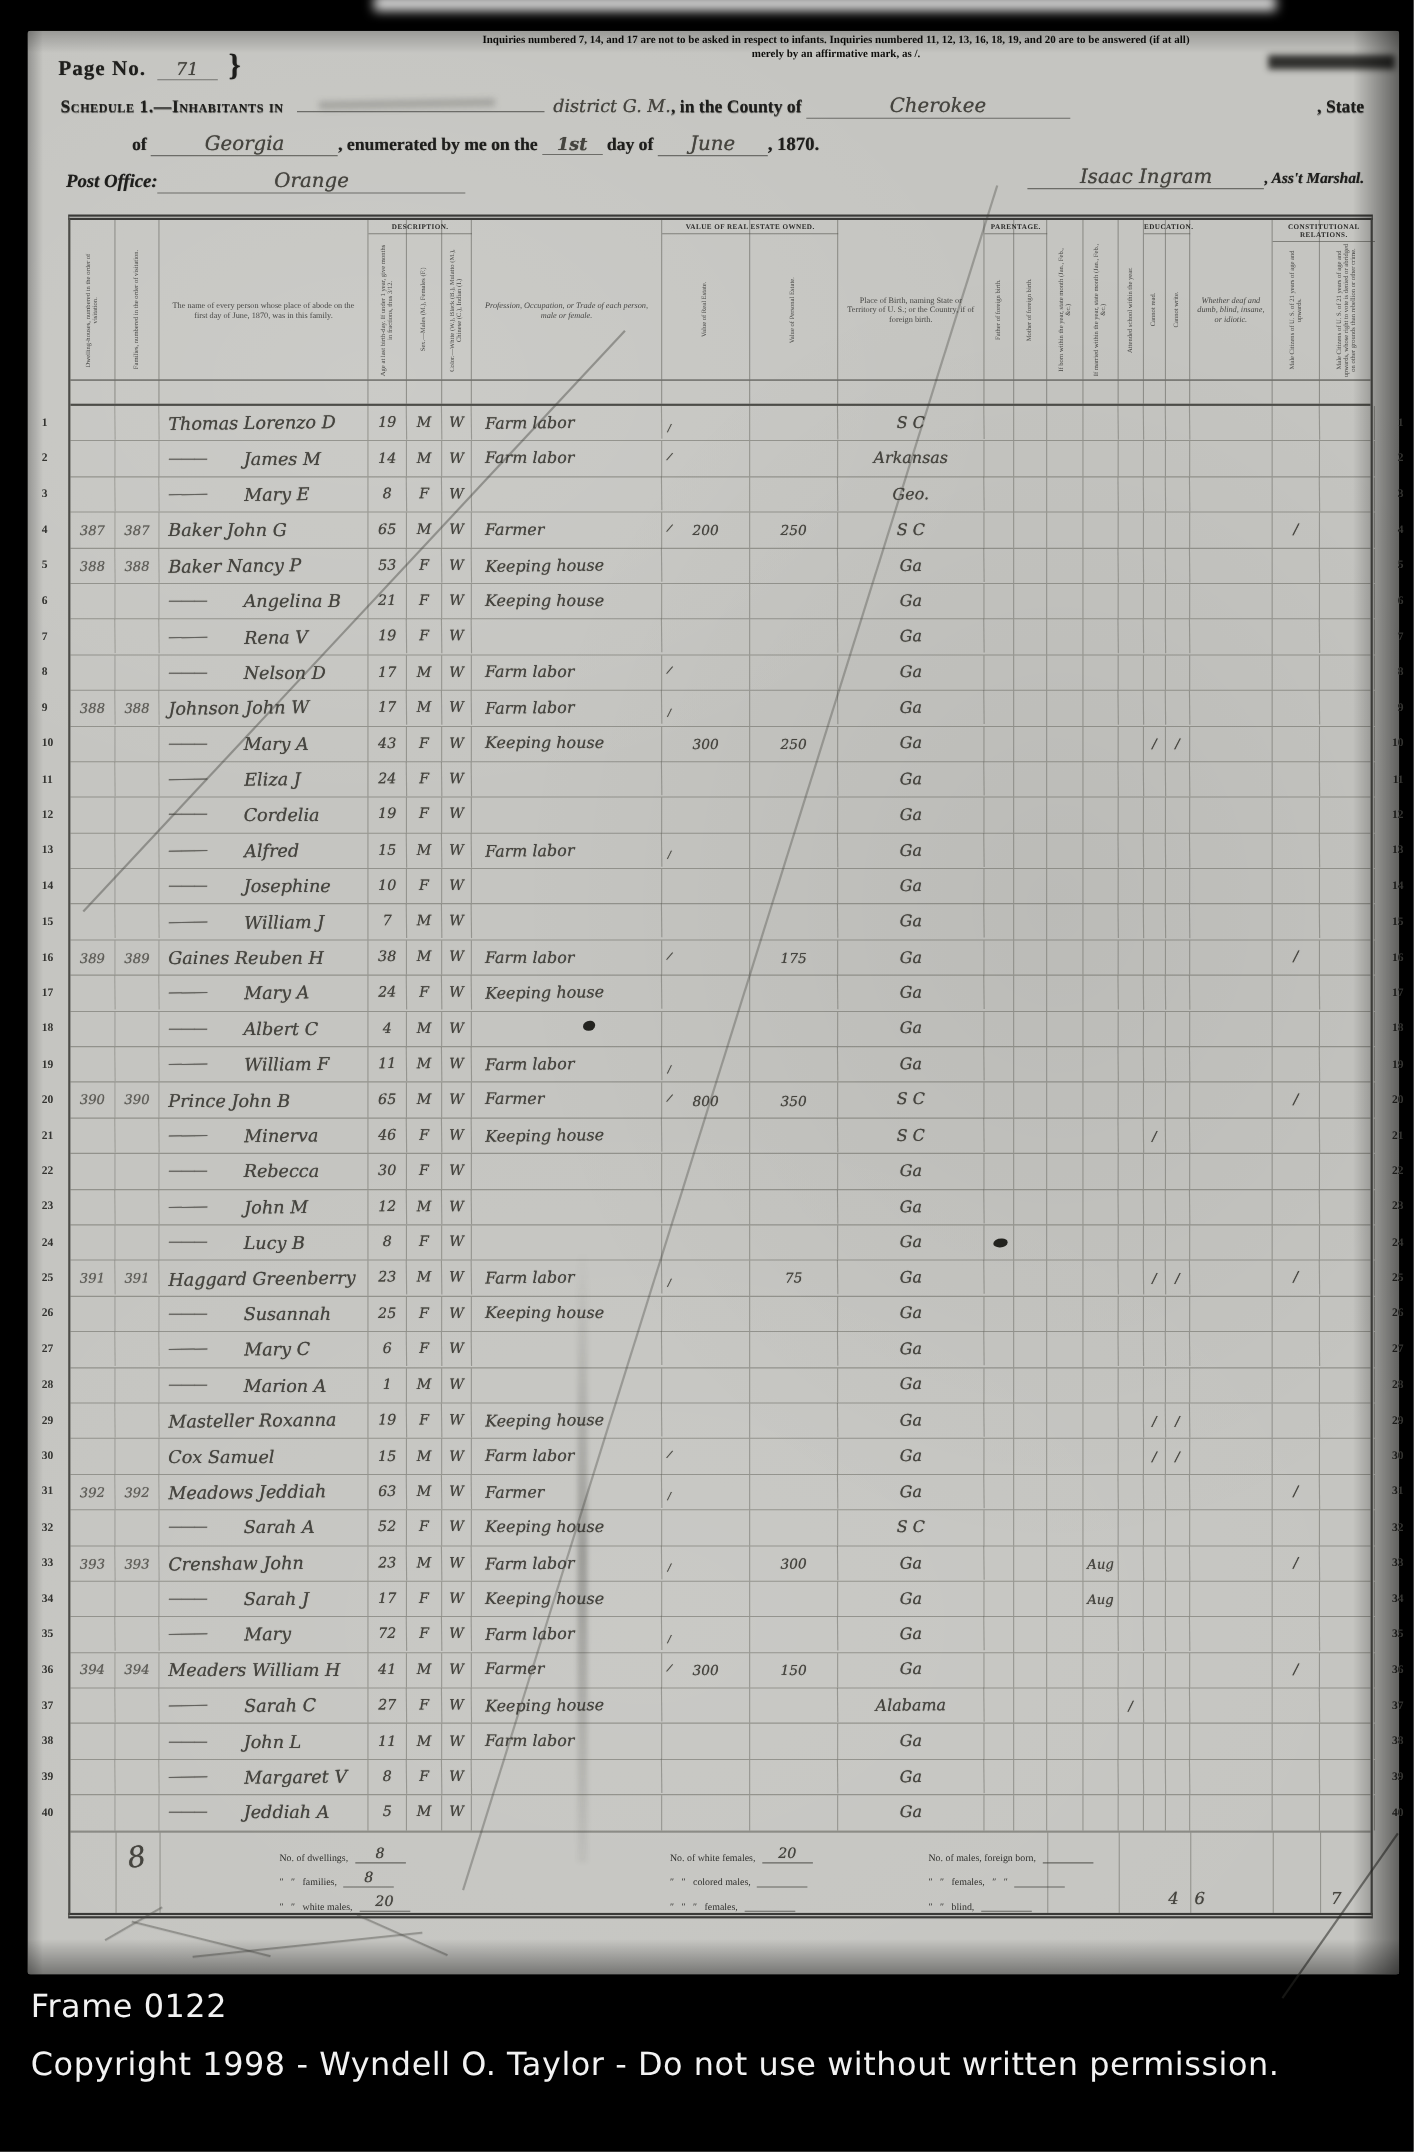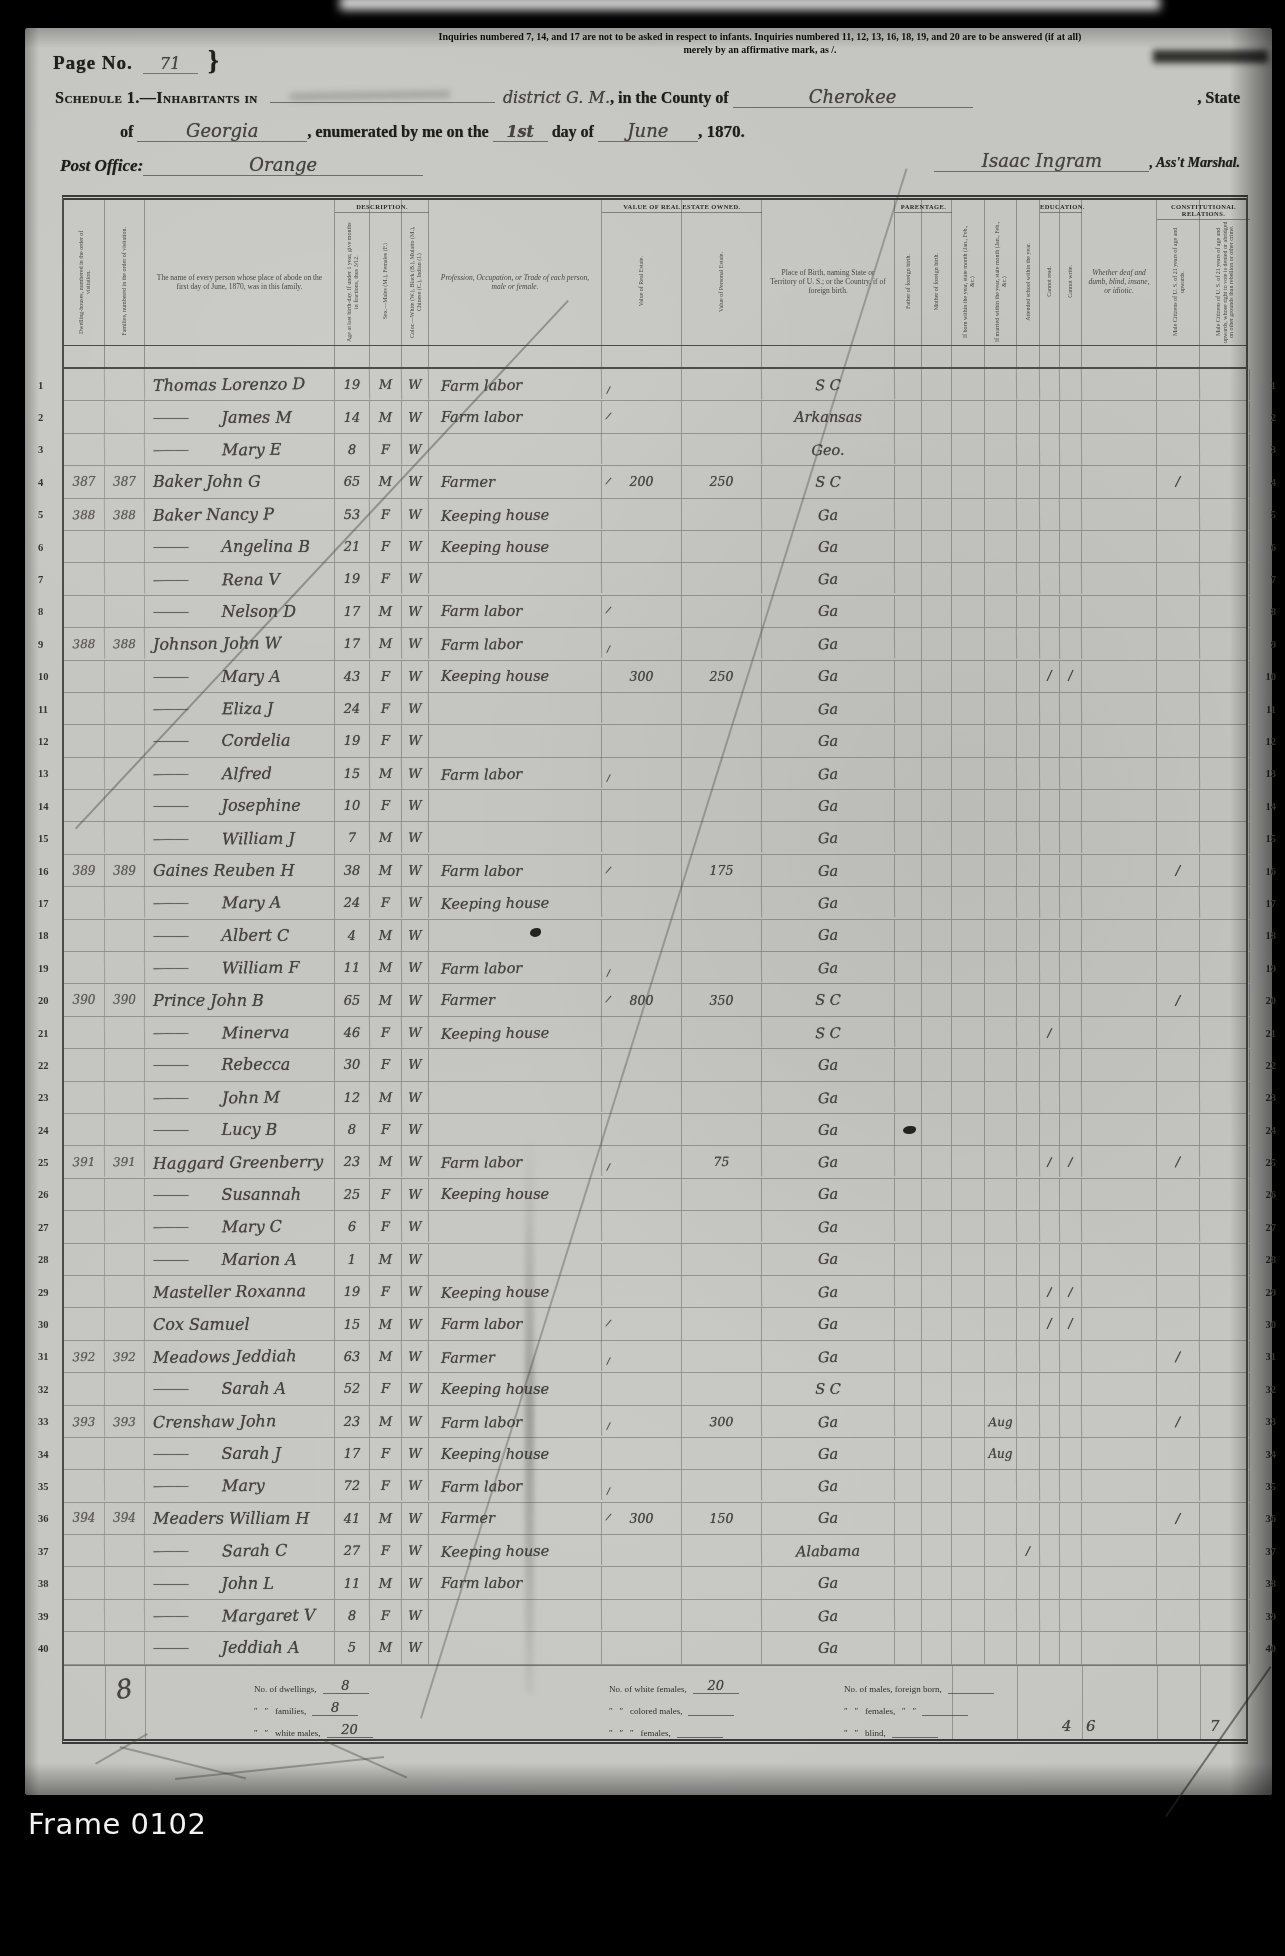--- a/index.html
+++ b/index.html
@@ -1562,15 +1562,16 @@
     <div class="blob blob2"></div>
     <div class="darkbar"></div>
     <div class="vsmear"></div>
     <div class="scr scr1"></div>
     <div class="scr scr2"></div>
     <div class="scr scr3"></div>
     <div class="scr scr4"></div>
   </div>
 
   <div class="caption">
-    <div>Frame 0102</div>
+    <div>Frame 0122</div>
+    <div>Copyright 1998 - Wyndell O. Taylor - Do not use without written permission.</div>
   </div>
 </div>
 
 </body></html>

